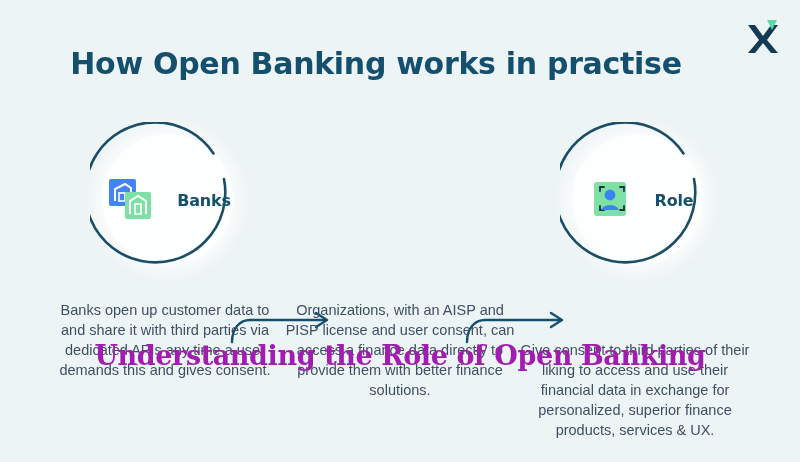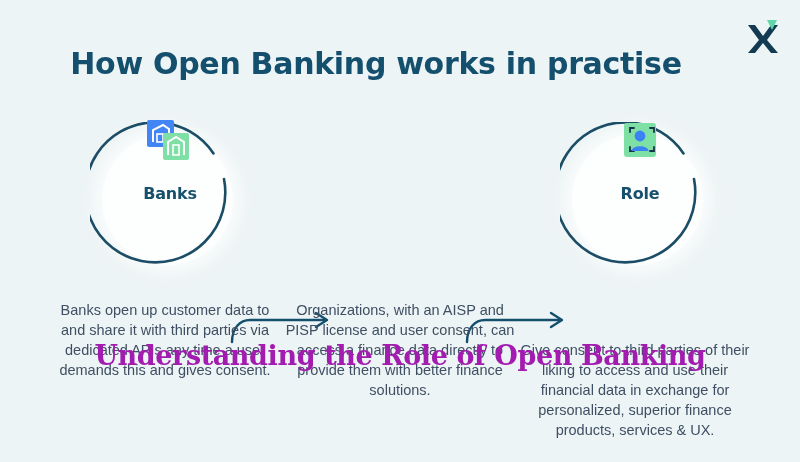--- a/index.html
+++ b/index.html
@@ -81,23 +81,23 @@
     box-shadow: 0 0 18px 6px rgba(255,255,255,0.85);
   }
 
   .step-inner {
     position: absolute;
     left: 0;
     top: 0;
     width: 170px;
     height: 160px;
     display: flex;
-    flex-direction: column;
+    flex-direction: row;
     align-items: center;
-    justify-content: flex-start;
+    justify-content: center;
     gap: 22px;
   }
 
   .step-icon {
     width: 46px;
     height: 42px;
     position: relative;
   }
 
   .step-label {

